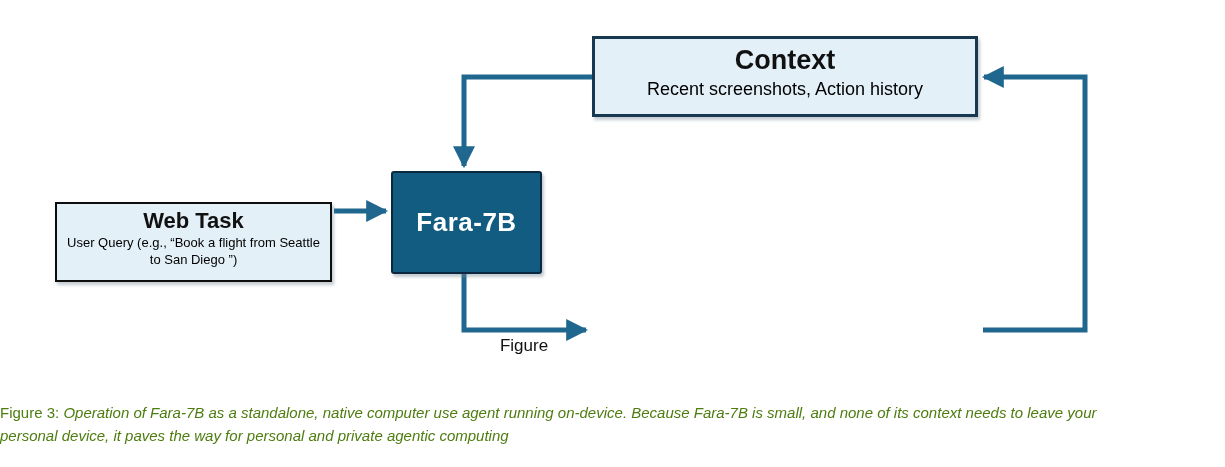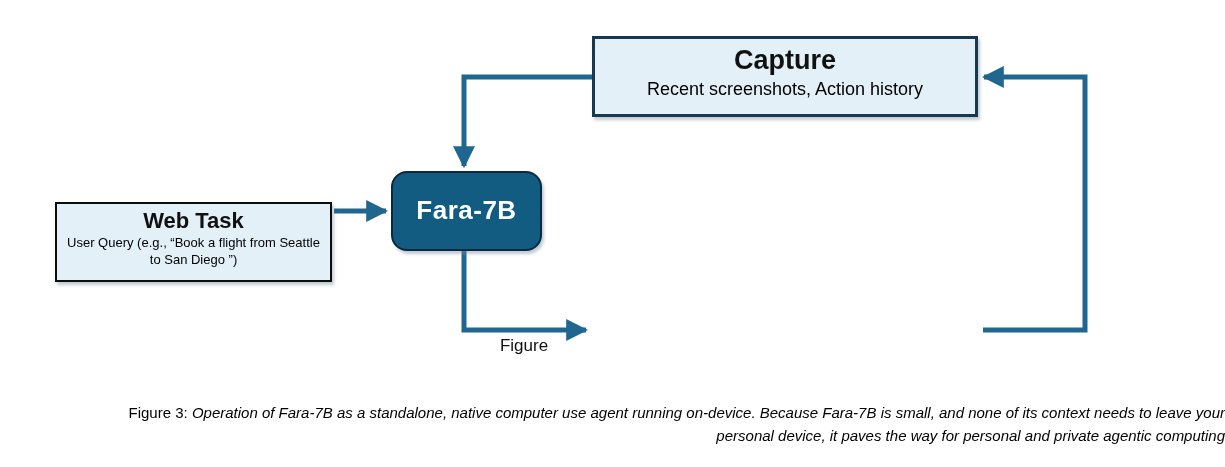--- a/index.html
+++ b/index.html
@@ -13,36 +13,36 @@
   .navy-border{border:3px solid #17384e;box-shadow:2px 3px 3px rgba(120,140,155,0.45);}
   .black-border{border:2.5px solid #0d0d0d;box-shadow:2px 3px 3px rgba(120,140,155,0.45);margin-top:32px;}
 
   .box-title{font-weight:bold;color:#111;line-height:1.15;}
   .box-sub{color:#000000;}
 
   .web-task{left:55px;top:170px;width:277px;height:80px;padding-top:4px;}
   .web-task .box-title{font-size:22px;margin-bottom:2px;}
   .web-task .box-sub{font-size:13px;line-height:1.3;padding:0 8px;}
 
-  .fara{left:391px;top:171px;width:151px;height:80px;background:#115c80;border:2.5px solid #0a2940;border-radius:16px;display:flex;align-items:center;justify-content:center;box-shadow:2px 3px 3px rgba(120,140,155,0.45);}
+  .fara{left:391px;top:171px;width:151px;height:103px;background:#115c80;border:2.5px solid #0a2940;border-radius:3px;display:flex;align-items:center;justify-content:center;box-shadow:2px 3px 3px rgba(120,140,155,0.45);}
   .fara .box-title{color:#ffffff;font-size:26px;letter-spacing:0.5px;}
 
   .context{left:592px;top:36px;width:386px;height:81px;padding-top:6px;}
   .context .box-title{font-size:27px;margin-bottom:3px;}
   .context .box-sub{font-size:18px;}
 
   .browser{left:592px;top:287px;width:391px;height:82px;display:flex;align-items:center;justify-content:center;}
   .browser .box-title{font-size:28px;}
 
   .flow-label{position:absolute;color:#111;font-size:17px;text-align:center;}
   .next-action{left:468px;top:301px;width:122px;}
   .execute{left:468px;top:336px;width:112px;}
   .capture{left:953px;top:181px;width:122px;line-height:27px;font-size:17.5px;}
 
-  .caption{position:absolute;left:0;right:0;top:402px;text-align:right;font-size:15px;line-height:22.5px;color:#000000;}
+  .caption{position:absolute;left:0;right:0;top:402px;text-align:left;font-size:15px;line-height:22.5px;color:#4d7c0f;}
   .caption-inner{display:inline-block;max-width:1120px;}
   .caption-text{font-style:italic;}
 </style>
 </head>
 <body>
 
 <div class="canvas">
 
   <svg class="arrows" viewBox="0 0 1225 467" xmlns="http://www.w3.org/2000/svg">
     <defs>
@@ -59,21 +59,21 @@
   <div class="box light-box black-border web-task">
     <div class="box-title">Web Task</div>
     <div class="box-sub">User Query (e.g., “Book a flight from Seattle to San Diego ”)</div>
   </div>
 
   <div class="box fara">
     <div class="box-title">Fara-7B</div>
   </div>
 
   <div class="box light-box navy-border context">
-    <div class="box-title">Capture</div>
+    <div class="box-title">Context</div>
     <div class="box-sub">Recent screenshots, Action history</div>
   </div>
 
 
   <div class="flow-label execute">Figure</div>
 
   <div class="caption">
     <div class="caption-inner">
       <span class="caption-prefix">Figure 3: </span><span class="caption-text">Operation of Fara-7B as a standalone, native computer use agent running on-device. Because Fara-7B is small, and none of its context needs to leave your personal device, it paves the way for personal and private agentic computing</span>
     </div>

